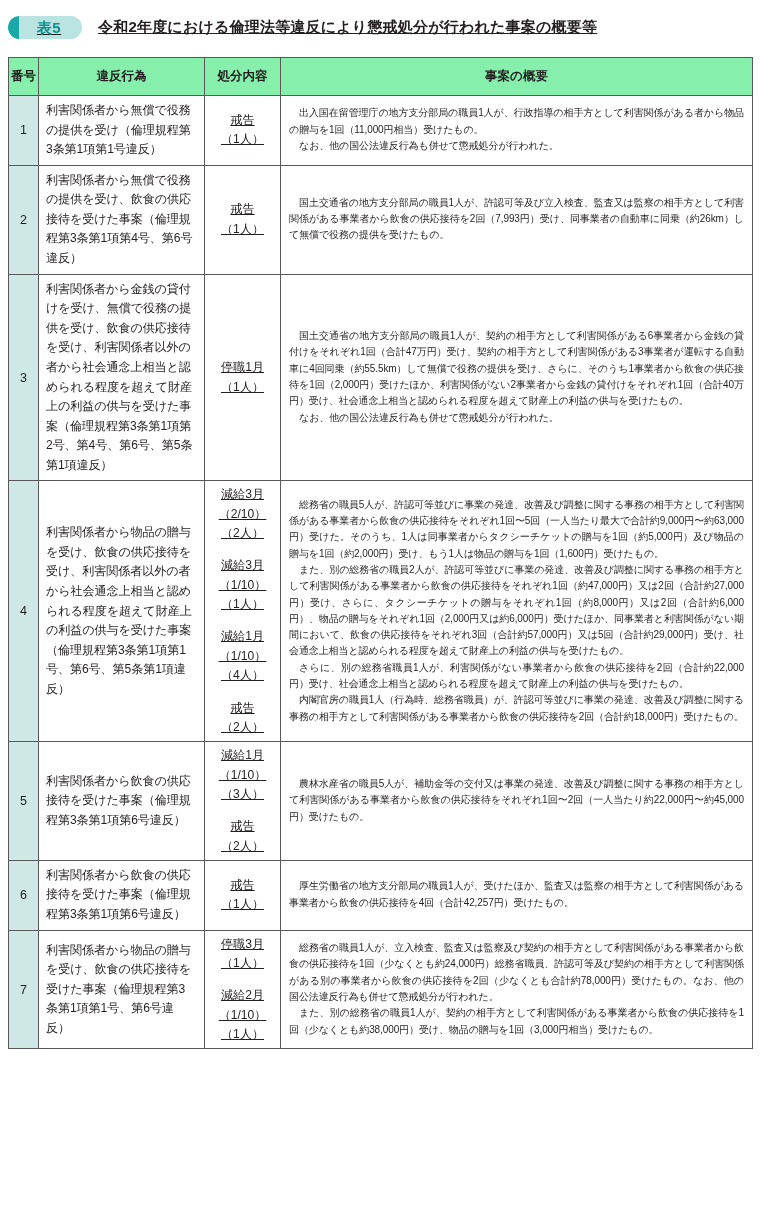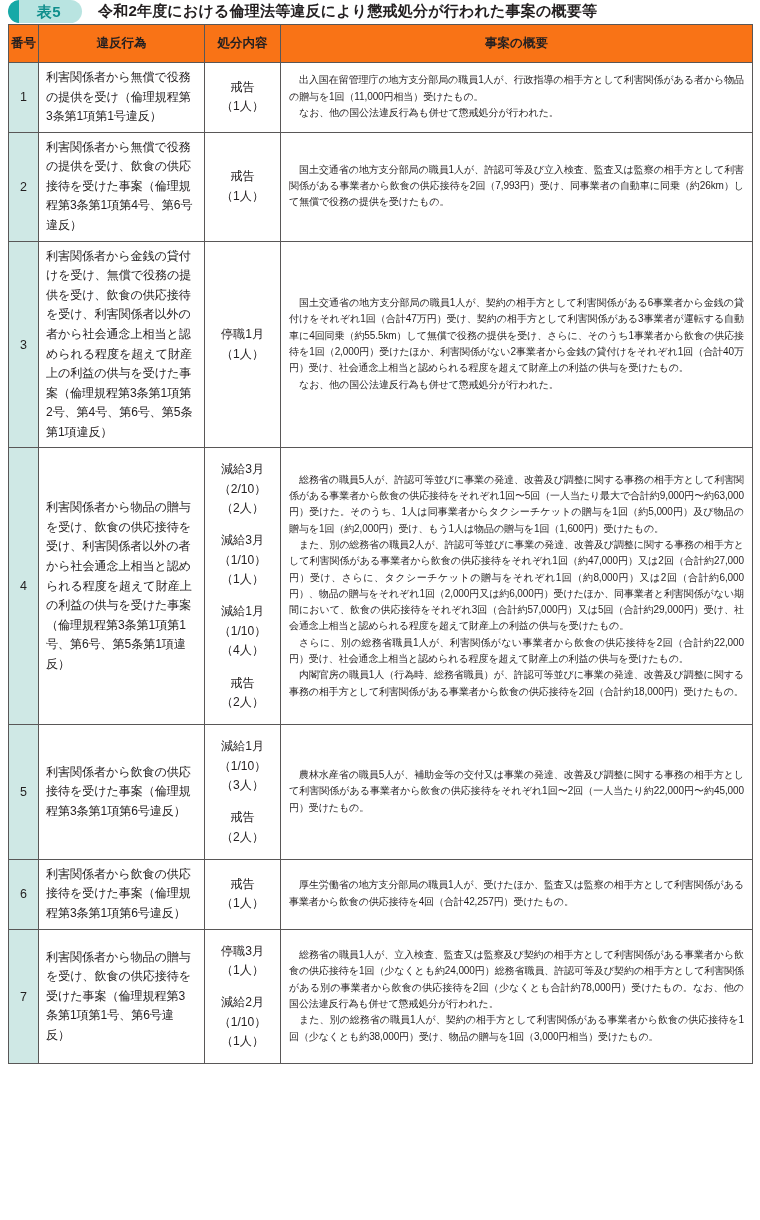--- a/index.html
+++ b/index.html
@@ -17,23 +17,24 @@
   .page {
     width: 760px;
     box-sizing: border-box;
     padding: 0;
   }
 
   
   .title-bar {
     display: flex;
     align-items: center;
-    height: 24px;
+    height: 57px;
     padding: 6px 0 8px 8px;
     box-sizing: border-box;
+    text-decoration: underline;
   }
   .title-badge {
     position: relative;
     display: inline-flex;
     align-items: center;
     justify-content: center;
     width: 74px;
     height: 23px;
     border-radius: 12px;
     background: #b9e4e1;
@@ -76,21 +77,21 @@
     margin-left: 8px;
     table-layout: fixed;
   }
   table.vt th,
   table.vt td {
     border: 1px solid #595757;
     vertical-align: middle;
     box-sizing: border-box;
   }
   thead th {
-    background: #f97316;
+    background: #86efac;
     color: #231f20;
     font-size: 12.5px;
     font-weight: 700;
     height: 26px;
     text-align: center;
     padding: 10px 2px;
   }
 
   col.c-no      { width: 30px; }
   col.c-act     { width: 166px; }
@@ -110,21 +111,21 @@
     line-height: 1.62;
     text-align: left;
     letter-spacing: -0.1px;
   }
   td.pen {
     text-align: center;
     font-size: 12.1px;
     line-height: 1.6;
     padding: 4px 2px;
   }
-  td.pen .pen-group { margin: 8px; }
+  td.pen .pen-group { margin: 0; text-decoration: underline; }
   td.pen .pen-group + .pen-group { margin-top: 13px; }
   td.pen .pen-line { display: block; white-space: nowrap; }
 
   td.sum {
     padding: 4px 8px 5px 8px;
     font-size: 10px;
     line-height: 1.63;
     text-align: justify;
     text-justify: inter-ideograph;
     letter-spacing: -0.1px;

